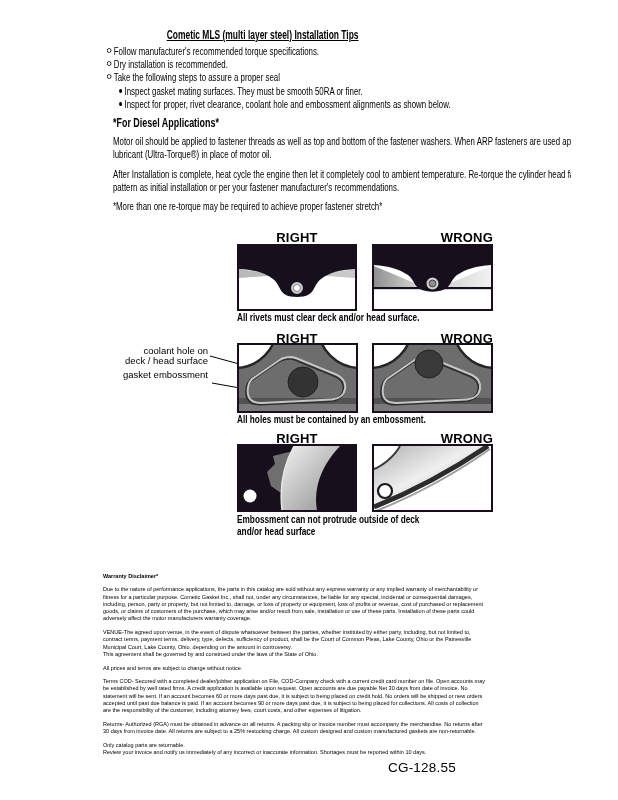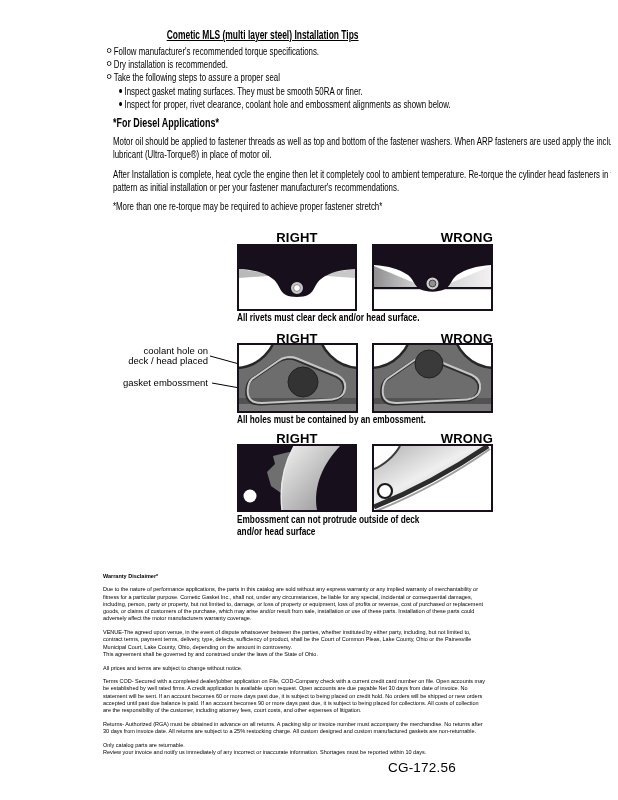--- a/index.html
+++ b/index.html
@@ -1,17 +1,17 @@
 <!DOCTYPE html>
 <html><head>
 <meta charset="utf-8">
 <style>
   html,body{margin:0;padding:0;background:#fff;}
   .page{position:relative;width:571px;height:800px;background:#fff;overflow:hidden;
-        font-family:"Liberation Sans",sans-serif;color:#000;padding-left:40px;}
+        font-family:"Liberation Sans",sans-serif;color:#000;}
   .abs{position:absolute;}
   
   .title{left:115px;top:27px;font-size:13px;font-weight:bold;text-decoration:underline;
          transform:scaleX(0.65);white-space:nowrap;}
   
   .bullets{left:107px;top:45px;font-size:11px;line-height:13.2px;transform:scaleX(0.715);
            transform-origin:0 0;width:760px;font-weight:500;}
   .brow{display:flex;align-items:baseline;}
   .marker{flex:0 0 auto;display:inline-block;}
   .ring{width:3.5px;height:3.5px;border:1px solid #000;border-radius:50%;margin-right:4px;
@@ -116,22 +116,22 @@
     <circle cx="60.5" cy="39.5" r="3.4" fill="#8f8f8f" stroke="#444444" stroke-width="1"></circle>
     <rect x="1" y="1" width="119" height="65" fill="none" stroke="#17101c" stroke-width="2"></rect>
   </svg>
 
   <div class="abs caption" style="left:237px;top:312px">All rivets must clear deck and/or head surface.</div>
 
   <div class="abs dlabel dl-left" style="top:331px">RIGHT</div>
   <div class="abs dlabel dl-right" style="top:331px">WRONG</div>
 
   <div class="abs anno" style="top:346px">coolant hole on
-deck / head placed</div>
-  <div class="abs anno" style="top:378px">gasket embossment</div>
+deck / head surface</div>
+  <div class="abs anno" style="top:370px">gasket embossment</div>
 
   <svg class="abs" style="left:204px;top:352px" width="104" height="44" viewBox="0 0 104 44">
     <line x1="6" y1="4" x2="97" y2="29" stroke="#000" stroke-width="1"></line>
     <line x1="8" y1="31" x2="58" y2="40" stroke="#000" stroke-width="1"></line>
   </svg>
 
   <svg class="abs panel" style="left:237px;top:343px" width="121" height="70" viewBox="0 0 121 70">
     <rect x="1" y="1" width="119" height="68" fill="#ffffff"></rect>
     <rect x="2" y="2" width="117" height="66" fill="#6d6d6d"></rect>
     <rect x="2" y="55" width="117" height="6" fill="#525252"></rect>
@@ -213,15 +213,15 @@
 be established by well rated firms.  A credit application is available upon request.  Open accounts are due payable Net 30 days from date of invoice.  No
 statement will be sent.  If an account becomes 60 or more days past due, it is subject to being placed on credit hold.  No orders will be shipped or new orders
 accepted until past due balance is paid.  If an account becomes 90 or more days past due, it is subject to being placed for collections.  All costs of collection
 are the responsibility of the customer, including attorney fees, court costs, and other expenses of litigation.</div>
     <div class="lp gap">Returns- Authorized (RGA) must be obtained in advance on all returns.  A packing slip or invoice number must accompany the merchandise.  No returns after
 30 days from invoice date.  All returns are subject to a 25% restocking charge.  All custom designed and custom manufactured gaskets are non-returnable.</div>
     <div class="lp gap">Only catalog parts are returnable.</div>
     <div class="lp">Review your invoice and notify us immediately of any incorrect or inaccurate information.  Shortages must be reported within 10 days.</div>
   </div>
 
-  <div class="abs code">CG-172.56</div>
+  <div class="abs code">CG-128.55</div>
 
 </div>
 
 </body></html>

